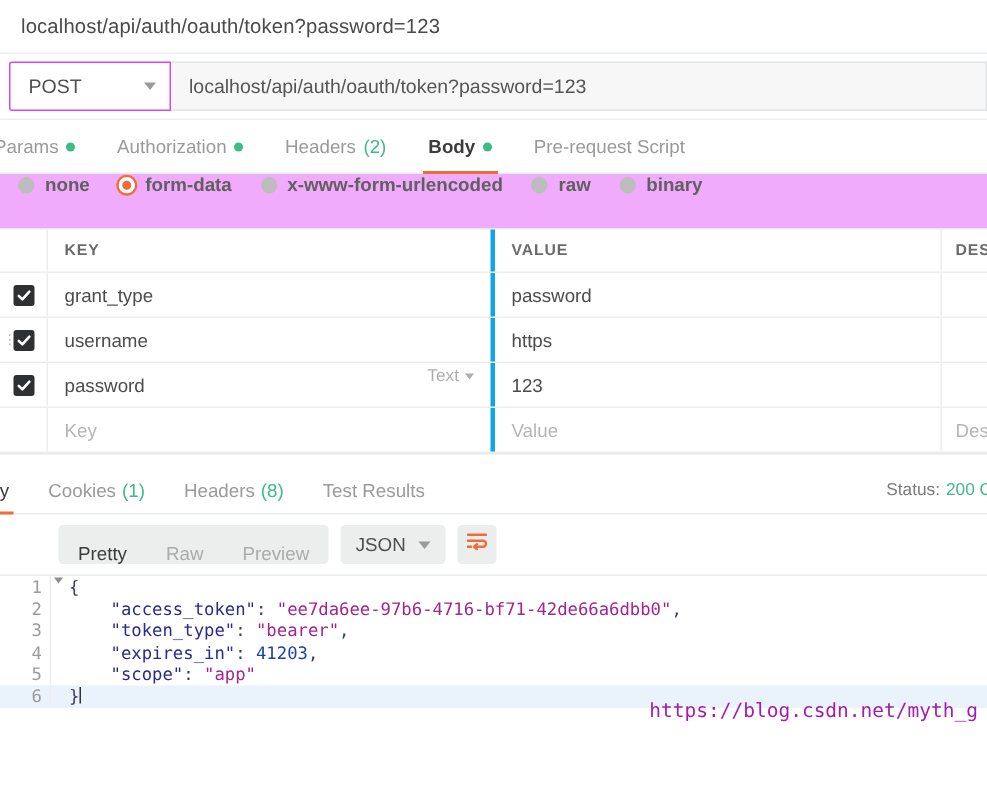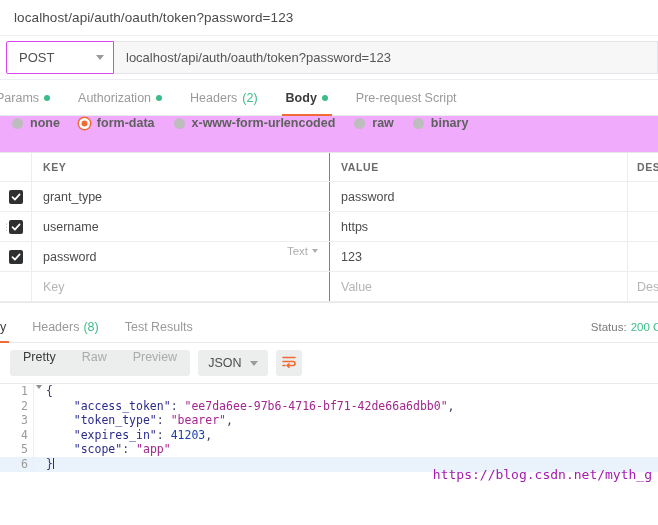--- a/index.html
+++ b/index.html
@@ -166,21 +166,21 @@
   .cbx svg { display: block; }
   .grip {
     position: absolute;
     left: 2px; top: 50%; transform: translateY(-50%);
     color: #b7b7b7; font-size: 9px; line-height: 7px;
     letter-spacing: -1px;
   }
   .c-key {
     flex: none;
     width: 298px;
-    border-right: 1px solid #0ea5e9;
+    border-right: 3px solid #0ea5e9;
     display: flex; align-items: center;
     padding: 0 11px;
     font-size: 12.5px;
     color: #4c4c4c;
     cursor: text;
     justify-content: space-between;
   }
   .c-val {
     flex: none;
     width: 298px;
@@ -264,21 +264,22 @@
     align-items: center;
     gap: 8px;
     padding: 0 10px;
     background: #fff;
   }
   .seg {
     display: flex;
     background: #eceded;
     border-radius: 3px;
     height: 26px;
-    align-items: flex-start;
+    align-items: flex-end;
+    margin-left: 29px;
   }
   .seg-item {
     display: flex; align-items: center;
     padding: 0 13px;
     font-size: 12.5px;
     color: #ababab;
     cursor: pointer;
   }
   .seg-item.active { color: #3b3b3b; }
   .fmt {
@@ -494,20 +495,24 @@
   </div>
 </div>
 
 <div class="resp-divider"></div>
 
 <div class="resp-tabs">
   <div class="resp-tab active">
     <span>ody</span>
   </div>
   <div class="resp-tab">
+    <span>Cookies</span>
+    <span class="count">(1)</span>
+  </div>
+  <div class="resp-tab">
     <span>Headers</span>
     <span class="count">(8)</span>
   </div>
   <div class="resp-tab">
     <span>Test Results</span>
   </div>
   <div class="status">
     <span class="lbl">Status:</span><span class="val">200 O</span>
   </div>
 </div>

